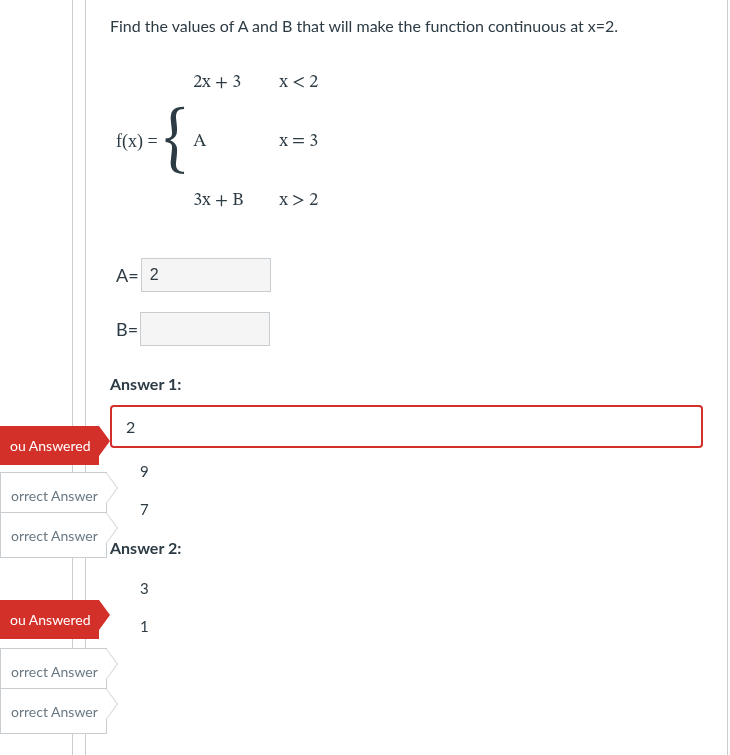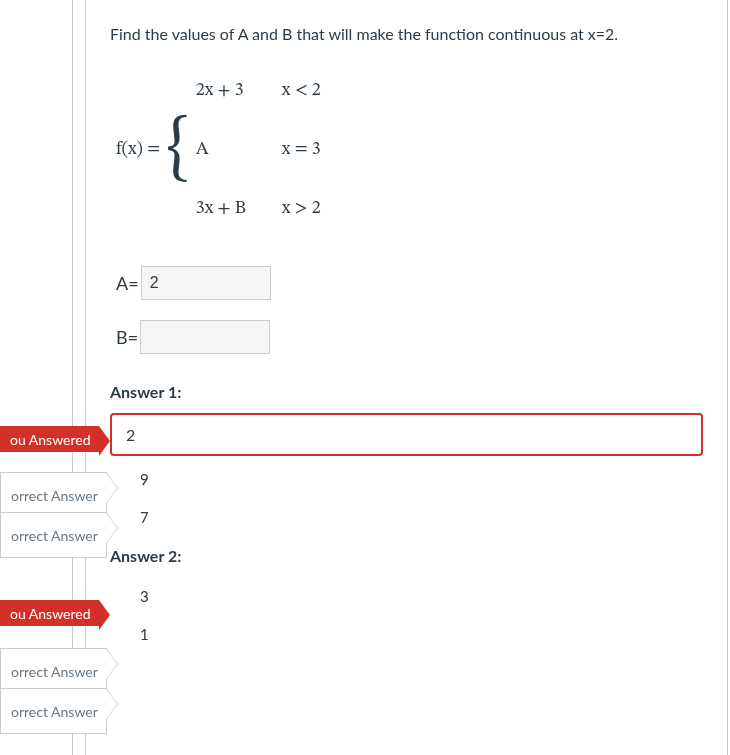--- a/index.html
+++ b/index.html
@@ -25,35 +25,35 @@
     background: #c7cdd1;
   }
   .question-box {
     position: absolute;
     left: 85px;
     top: 0;
     right: 2px;
     bottom: 0;
     border-left: 1px solid #c7cdd1;
     border-right: 1px solid #c7cdd1;
-    padding: 24px 24px 0 24px;
+    padding: 16px 24px 0 24px;
   }
   .prompt {
     font-size: 16px;
     margin-bottom: 36px;
   }
   .eqn {
     font-family: "Cambria Math", "STIX Two Math", "Latin Modern Math", serif;
     font-size: 18px;
     margin: 0 0 46px 6px;
     display: flex;
     align-items: center;
     gap: 6px;
   }
-  .eqn .lhs { white-space: nowrap; }
+  .eqn .lhs { white-space: nowrap; font-family: Liberation Serif, serif; }
   .brace {
     font-size: 72px;
     line-height: 60px;
     font-weight: 300;
     position: relative;
     top: -1px;
     font-family: "STIX Two Math", "Cambria Math", serif;
   }
   .cases {
     display: grid;
@@ -101,21 +101,21 @@
   }
   .ans-line {
     padding: 10px 0 10px 30px;
     font-size: 15px;
     color: #2d3b45;
   }
   
   .flag {
     position: absolute;
     left: 0;
-    height: 26px;
+    height: 39px;
     display: flex;
     align-items: center;
     font-size: 14px;
     padding: 0 8px 0 10px;
     white-space: nowrap;
     z-index: 5;
   }
   .flag::after {
     content: "";
     position: absolute;

